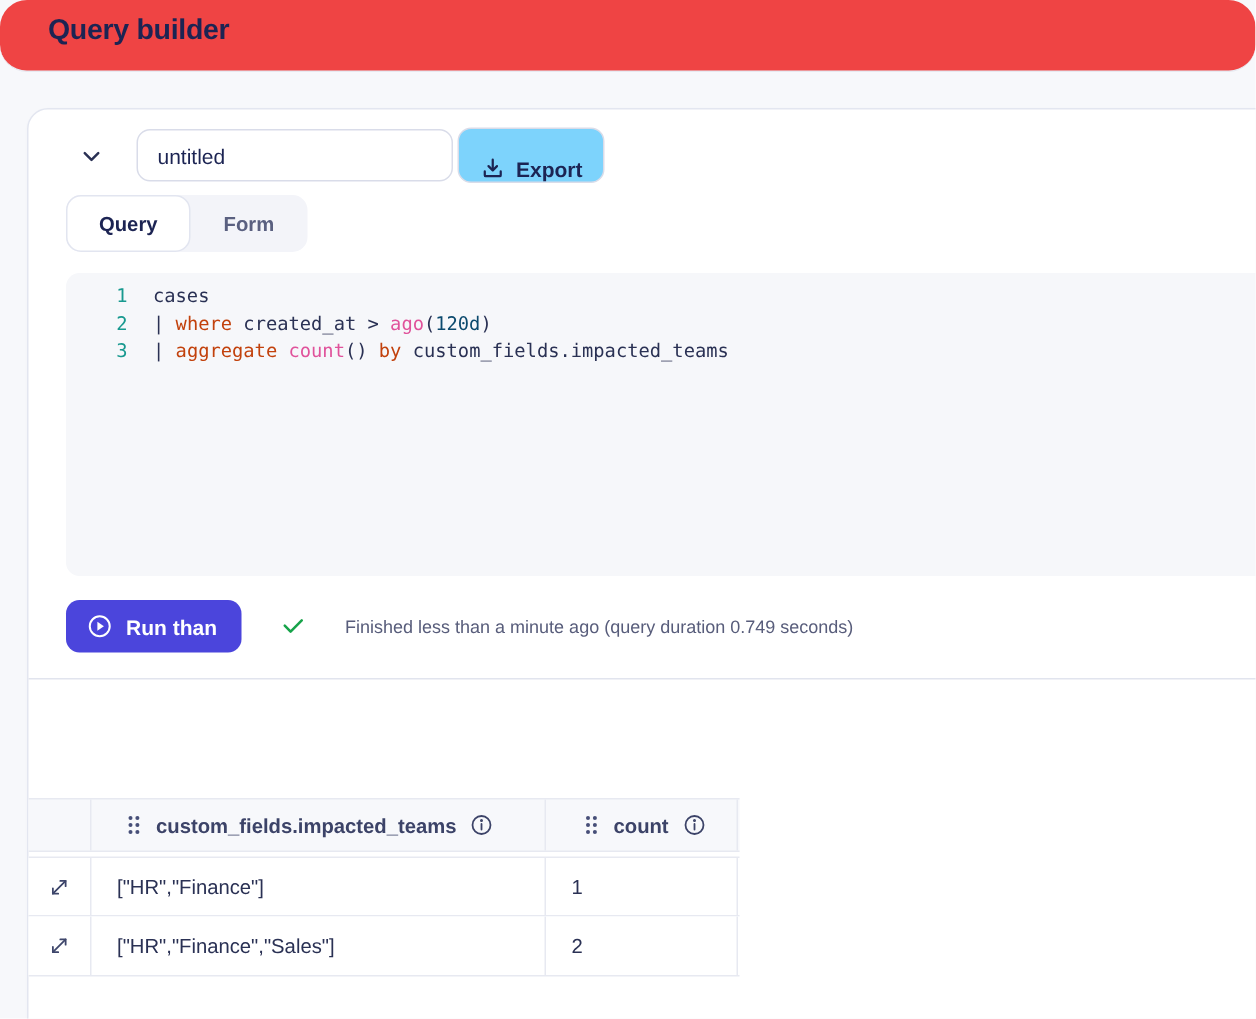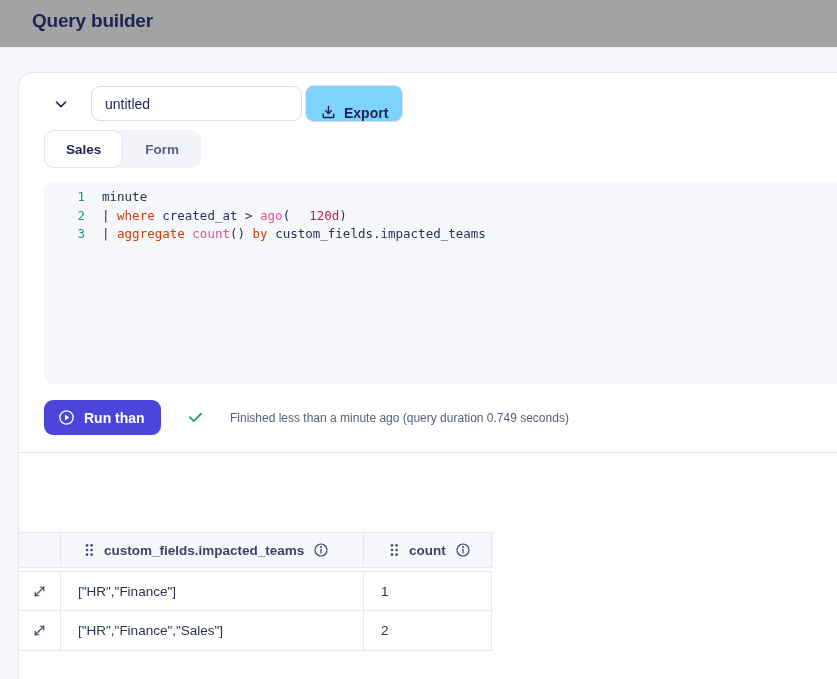--- a/index.html
+++ b/index.html
@@ -6,21 +6,21 @@
   html,body { width:837px; height:679px; }
   body {
     position:relative; overflow:hidden;
     background:#f7f8fb;
     font-family:"Liberation Sans", sans-serif;
     color:#1c2453;
   }
   
   .app-header {
     position:absolute; top:0; left:0; width:100%; height:48px;
-    background:#a3a3a3; border-bottom:1px solid #e8eaf1;
+    background:#ef4444; border-bottom:1px solid #e8eaf1;border-radius:18px;
   }
   .app-title {
     position:absolute; left:32px; top:10px;
     font-size:19px; font-weight:700; color:#1c2453; letter-spacing:-0.2px;
   }
   
   .panel {
     position:absolute; left:18px; top:72px; width:840px; height:640px;
     background:#ffffff; border:1px solid #e3e6f0; border-radius:14px;
     box-shadow:0 1px 2px rgba(30,40,90,0.03);
@@ -61,21 +61,21 @@
     position:absolute; left:25px; top:109px; width:calc(100% - 25px); height:202px;
     background:#f6f7fa; border-radius:9px 0 0 9px; padding-top:6px;
     font-family:"DejaVu Sans Mono", monospace; font-size:12.5px; line-height:18.5px;
     overflow:hidden; cursor:text;
   }
   .code-line { display:flex; white-space:pre; }
   .line-number { width:58px; text-align:right; padding-right:17px; color:#18998f; flex:none; }
   .tok-plain   { color:#2a3154; }
   .tok-keyword { color:#c2410c; }
   .tok-function{ color:#e0529b; }
-  .tok-number  { color:#be185d;margin-left:19px; }
+  .tok-number  { color:#0c4a6e; }
   
   .run-btn {
     position:absolute; left:25px; top:327px; height:35px;
     display:flex; align-items:center; gap:8px; padding:0 16px 0 13px;
     background:#4b45dc; border:none; border-radius:9px;
     color:#fff; font-weight:700; font-size:14px; cursor:pointer;
     font-family:"Liberation Sans", sans-serif;
   }
   .status-line {
     position:absolute; left:168px; top:327px; height:35px;
@@ -129,26 +129,26 @@
       <svg width="17" height="17" viewBox="0 0 24 24" fill="none" stroke="#1c2453" stroke-width="2.1" stroke-linecap="round" stroke-linejoin="round">
           <path d="M12 3.5V13"></path>
           <path d="M8 9.5l4 4 4-4"></path>
           <path d="M4.5 14.5V18a1 1 0 0 0 1 1h13a1 1 0 0 0 1-1v-3.5"></path>
         </svg>
     </span>
     <span>Export</span>
   </button>
 
   <div class="tab-group">
-    <button class="tab active">Sales</button>
+    <button class="tab active">Query</button>
     <button class="tab">Form</button>
   </div>
 
   <div class="code-editor">
-      <div class="code-line"><span class="line-number">1</span><span class="tok-plain">minute</span></div>
+      <div class="code-line"><span class="line-number">1</span><span class="tok-plain">cases</span></div>
       <div class="code-line"><span class="line-number">2</span><span class="tok-plain">| </span><span class="tok-keyword">where</span><span class="tok-plain"> created_at &gt; </span><span class="tok-function">ago</span><span class="tok-plain">(</span><span class="tok-number">120d</span><span class="tok-plain">)</span></div>
       <div class="code-line"><span class="line-number">3</span><span class="tok-plain">| </span><span class="tok-keyword">aggregate</span><span class="tok-plain"> </span><span class="tok-function">count</span><span class="tok-plain">() </span><span class="tok-keyword">by</span><span class="tok-plain"> custom_fields.impacted_teams</span></div>
     </div>
 
   <button class="run-btn">
     <span class="icon">
       <svg width="19" height="19" viewBox="0 0 24 24" fill="none">
           <circle cx="12" cy="12" r="8.4" stroke="#ffffff" stroke-width="1.7"></circle>
           <polygon points="10,8.3 15.5,12 10,15.7" fill="#ffffff"></polygon>
         </svg>

